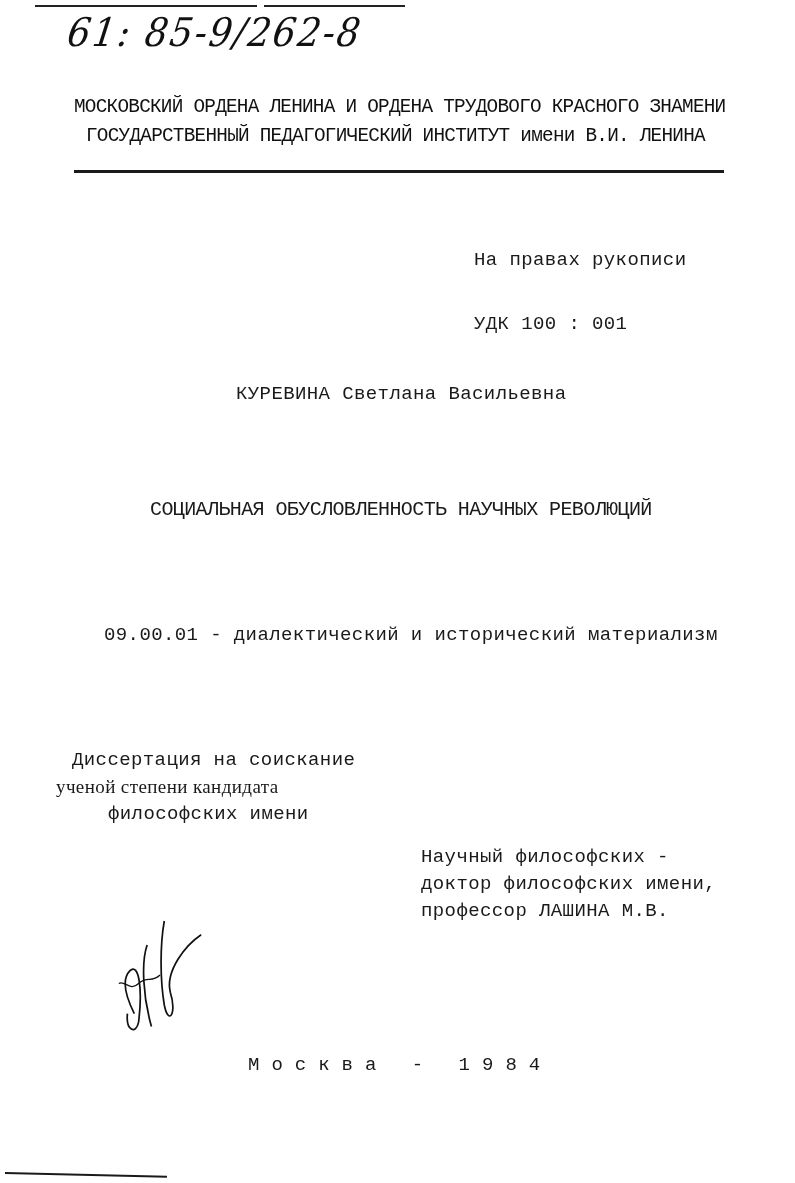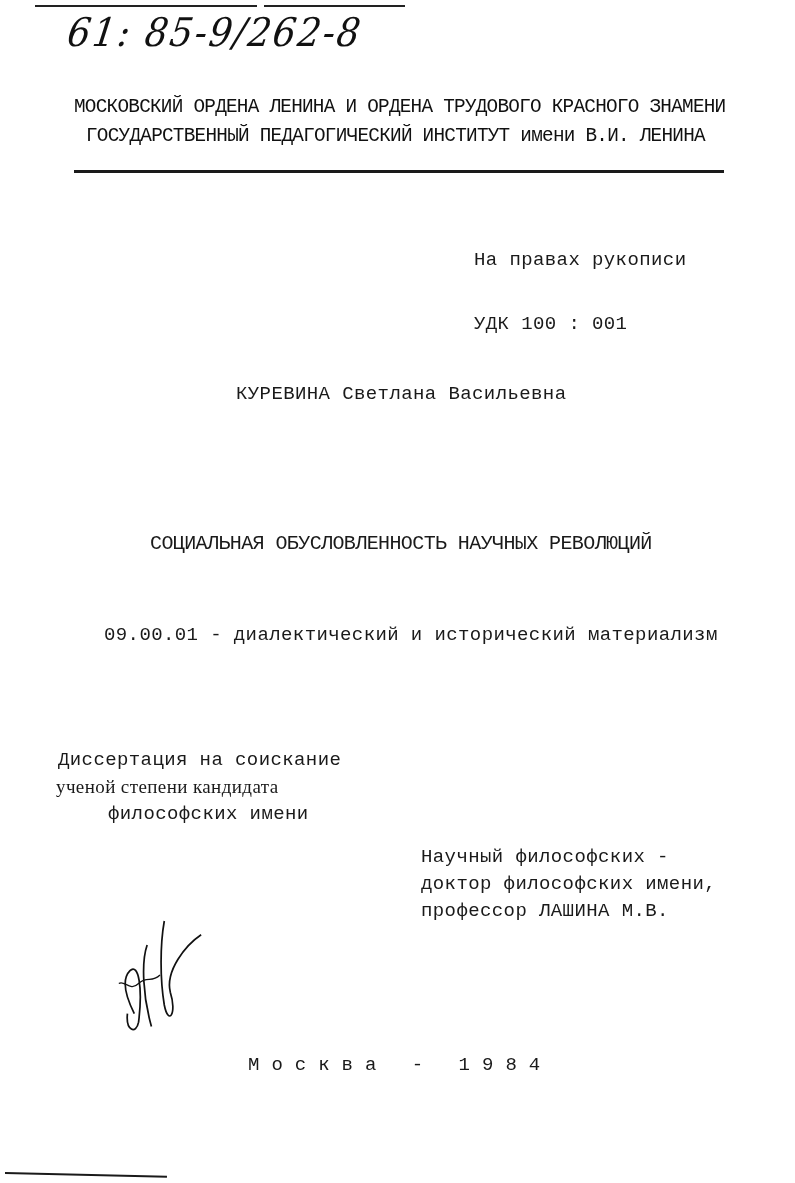--- a/index.html
+++ b/index.html
@@ -41,25 +41,25 @@
 <div class="abs inst" style="top:95px; left:74px;">МОСКОВСКИЙ ОРДЕНА ЛЕНИНА И ОРДЕНА ТРУДОВОГО КРАСНОГО ЗНАМЕНИ</div>
 <div class="abs inst" style="top:124px; left:86px;">ГОСУДАРСТВЕННЫЙ ПЕДАГОГИЧЕСКИЙ ИНСТИТУТ имени В.И. ЛЕНИНА</div>
 
 <div class="rule-main"></div>
 
 <div class="abs txt" style="top:249px; left:474px;">На правах рукописи</div>
 <div class="abs txt" style="top:285px; left:474px;margin-top:28px;">УДК 100 : 001</div>
 
 <div class="abs txt" style="top:383px; left:236px;">КУРЕВИНА Светлана Васильевна</div>
 
-<div class="abs caps" style="top:532px; left:150px;">СОЦИАЛЬНАЯ ОБУСЛОВЛЕННОСТЬ НАУЧНЫХ РЕВОЛЮЦИЙ</div>
+<div class="abs caps" style="top:498px; left:150px;">СОЦИАЛЬНАЯ ОБУСЛОВЛЕННОСТЬ НАУЧНЫХ РЕВОЛЮЦИЙ</div>
 
 <div class="abs txt" style="top:624px; left:104px;font-family:Liberation Mono, monospace;">09.00.01 - диалектический и исторический материализм</div>
 
-<div class="abs txt" style="top:749px; left:58px;text-align:right;">Диссертация на соискание</div>
+<div class="abs txt" style="top:749px; left:72px;text-align:right;">Диссертация на соискание</div>
 <div class="abs txt" style="top:776px; left:56px;font-family:Liberation Serif, serif;">ученой степени кандидата</div>
 <div class="abs txt" style="top:803px; left:108px;">философских имени</div>
 
 <div class="abs txt" style="top:846px; left:421px;">Научный философских -</div>
 <div class="abs txt" style="top:873px; left:421px;">доктор философских имени,</div>
 <div class="abs txt" style="top:900px; left:421px;">профессор ЛАШИНА М.В.</div>
 
 <svg class="sig" viewBox="0 0 140 150">
   <path d="M40 120 C 30 100, 25 80, 35 70 C 45 60, 50 90, 45 130 C 42 145, 30 140, 32 120" fill="none" stroke="#111" stroke-width="2"></path>
   <path d="M55 40 C 48 60, 50 100, 60 135" fill="none" stroke="#111" stroke-width="2"></path>

